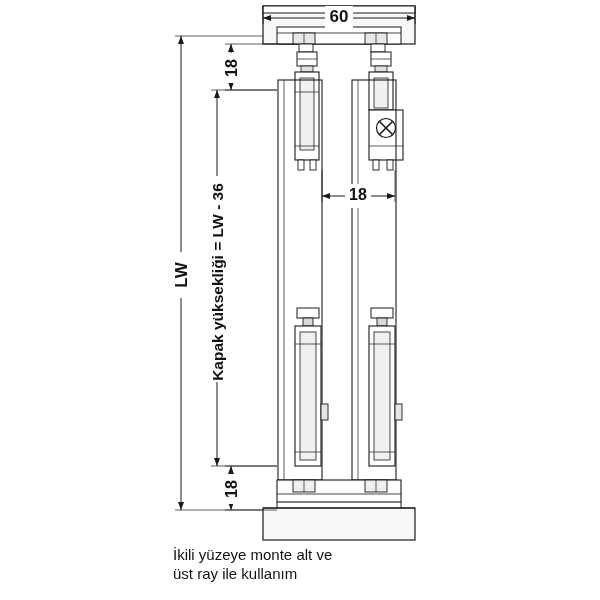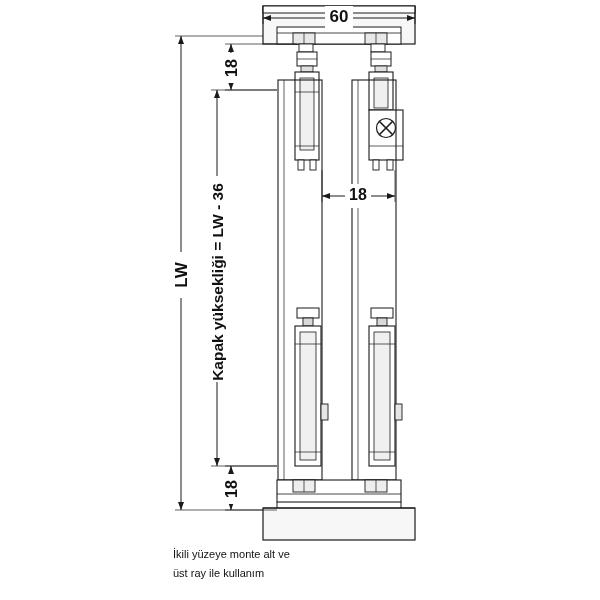--- a/index.html
+++ b/index.html
@@ -25,21 +25,21 @@
     position: absolute;
     left: 0; top: 0;
     width: 600px;
     height: 600px;
   }
   .caption {
     position: absolute;
     left: 172px;
     top: 545px;
     width: 300px;
-    font-size: 11px;
+    font-size: 15px;
     line-height: 19px;
     color: #111;
     font-family: "Liberation Sans", sans-serif;
     white-space: pre-line;
   }
   .lbl {
     font-family: "Liberation Sans", sans-serif;
     font-weight: bold;
     fill: #111;
   }

